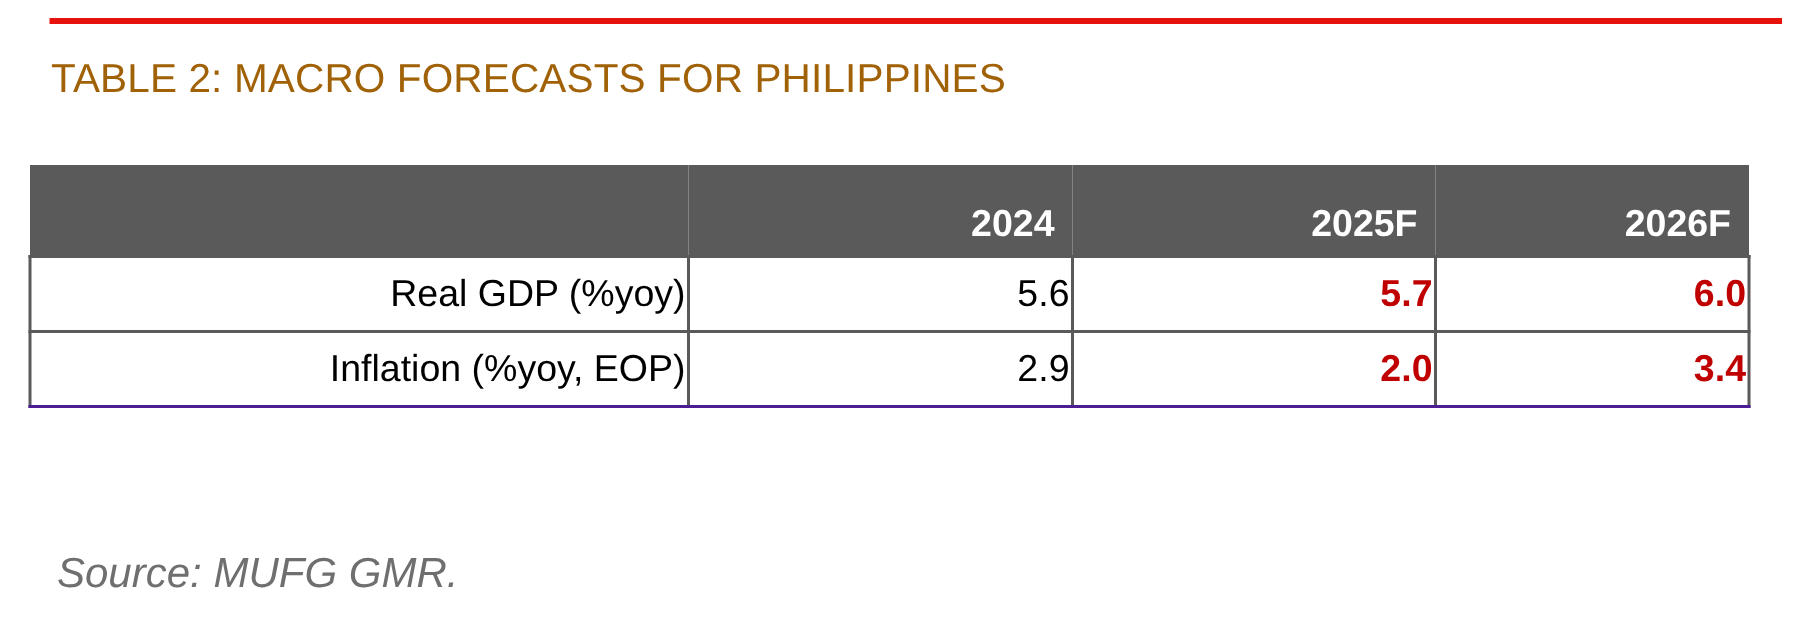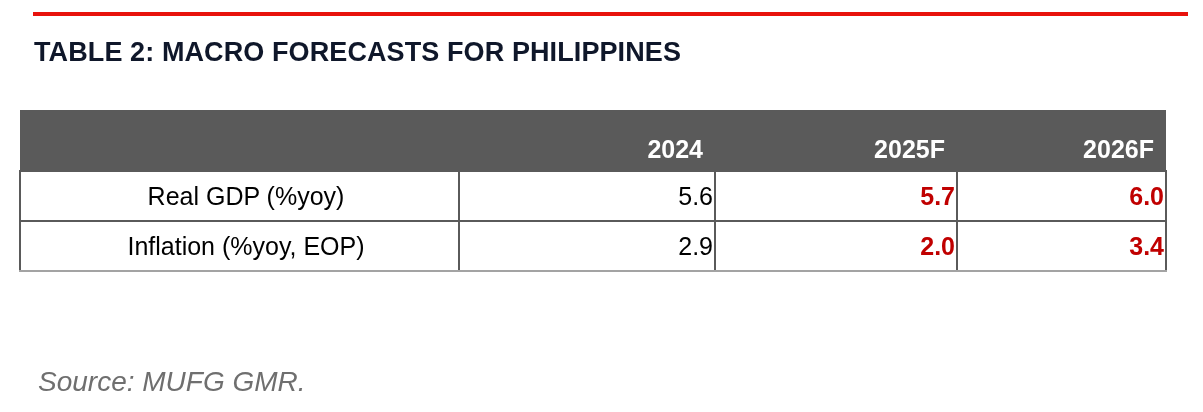--- a/index.html
+++ b/index.html
@@ -26,22 +26,22 @@
   }
 
   
   .table-title {
     position: absolute;
     left: 34px;
     top: 36px;
     font-size: 27px;
     line-height: 32px;
     letter-spacing: 0.1px;
-    color: #0f172a;
-    font-weight: 700;
+    color: #a16207;
+    font-weight: 400;
     white-space: nowrap;
   }
 
   
   .macro-table {
     position: absolute;
     left: 19px;
     top: 110px;
     width: 1146px;
     border-collapse: collapse;
@@ -71,33 +71,33 @@
   .macro-table tbody td {
     height: 50px;
     font-size: 25px;
     color: #000000;
     border: 2px solid #5A5A5A;
     box-sizing: border-box;
     vertical-align: middle;
     background: #ffffff;
   }
   .macro-table tbody td.cell-label {
-    text-align: center;
+    text-align: right;
     padding-left: 14px;
     border-left: 2px solid #5A5A5A;
   }
   .macro-table tbody td.cell-val {
     text-align: right;
   }
   .macro-table tbody td.cell-forecast {
     color: #C00000;
     font-weight: bold;
   }
   .macro-table tbody tr:last-child td {
-    border-bottom: 2px solid #a3a3a3;
+    border-bottom: 2px solid #4c1d95;
     margin-top: 40px;
   }
 
   
   .source-note {
     position: absolute;
     left: 38px;
     top: 366px;
     font-size: 28px;
     font-style: italic;

